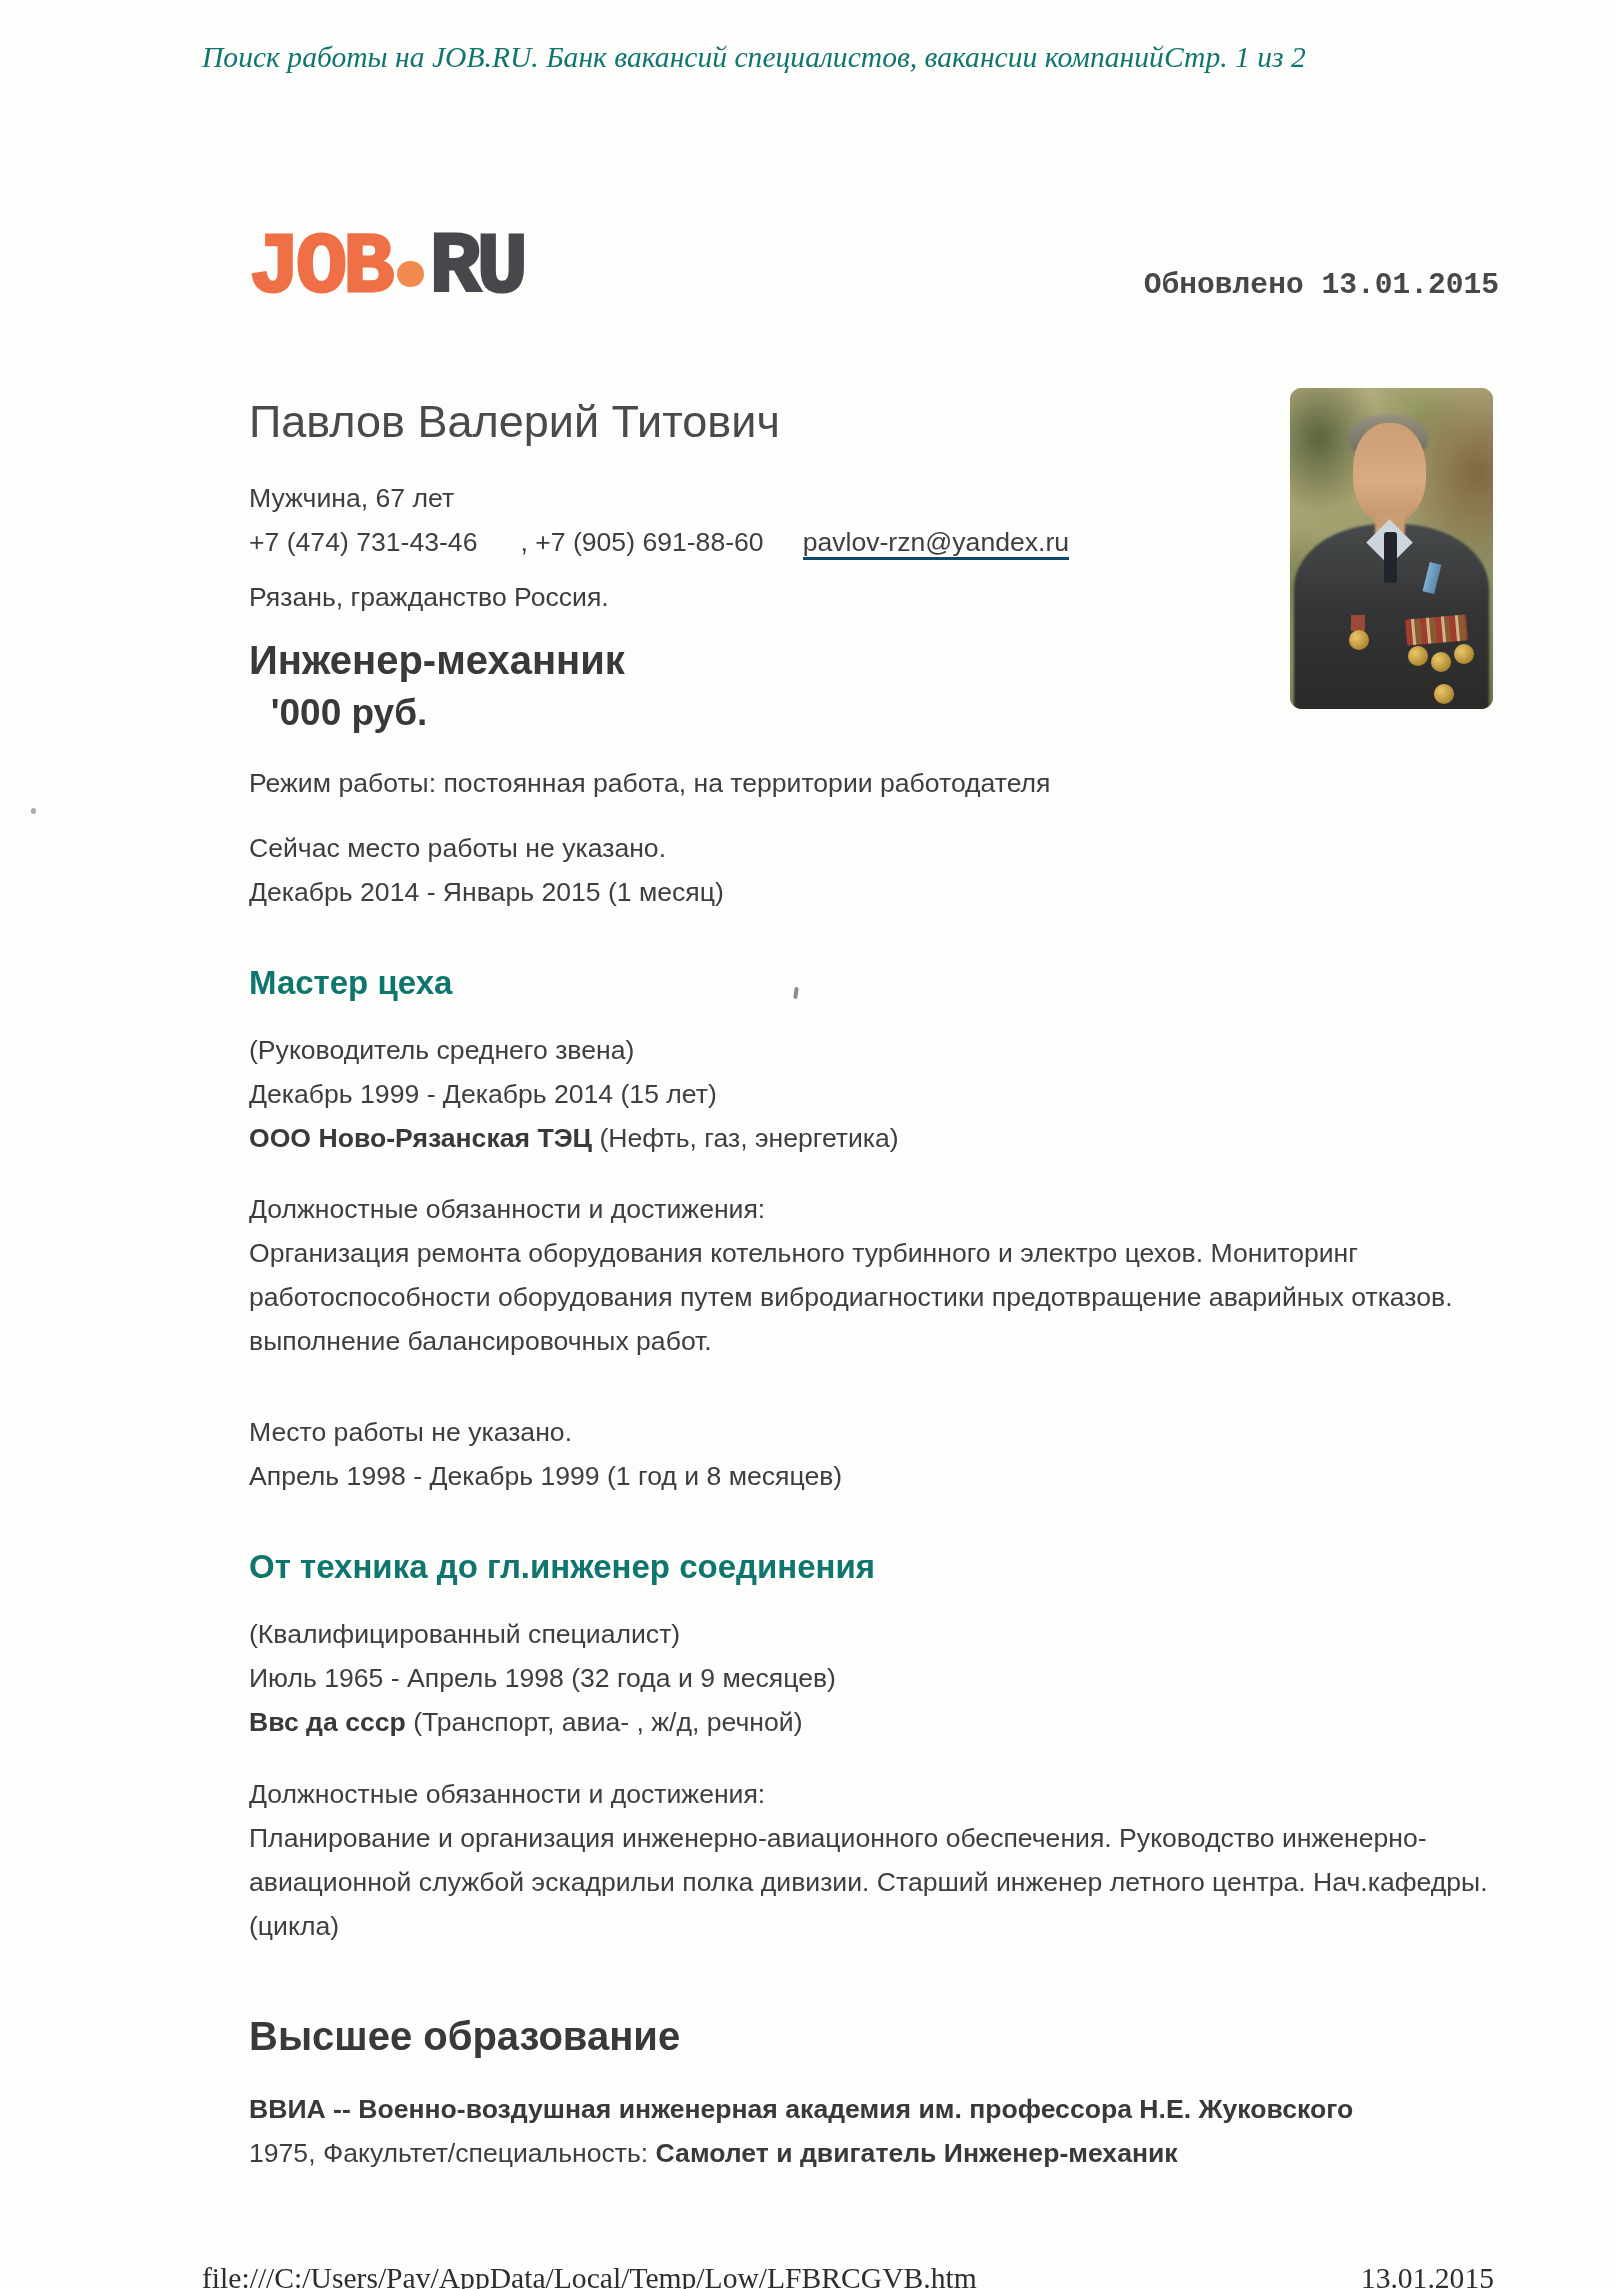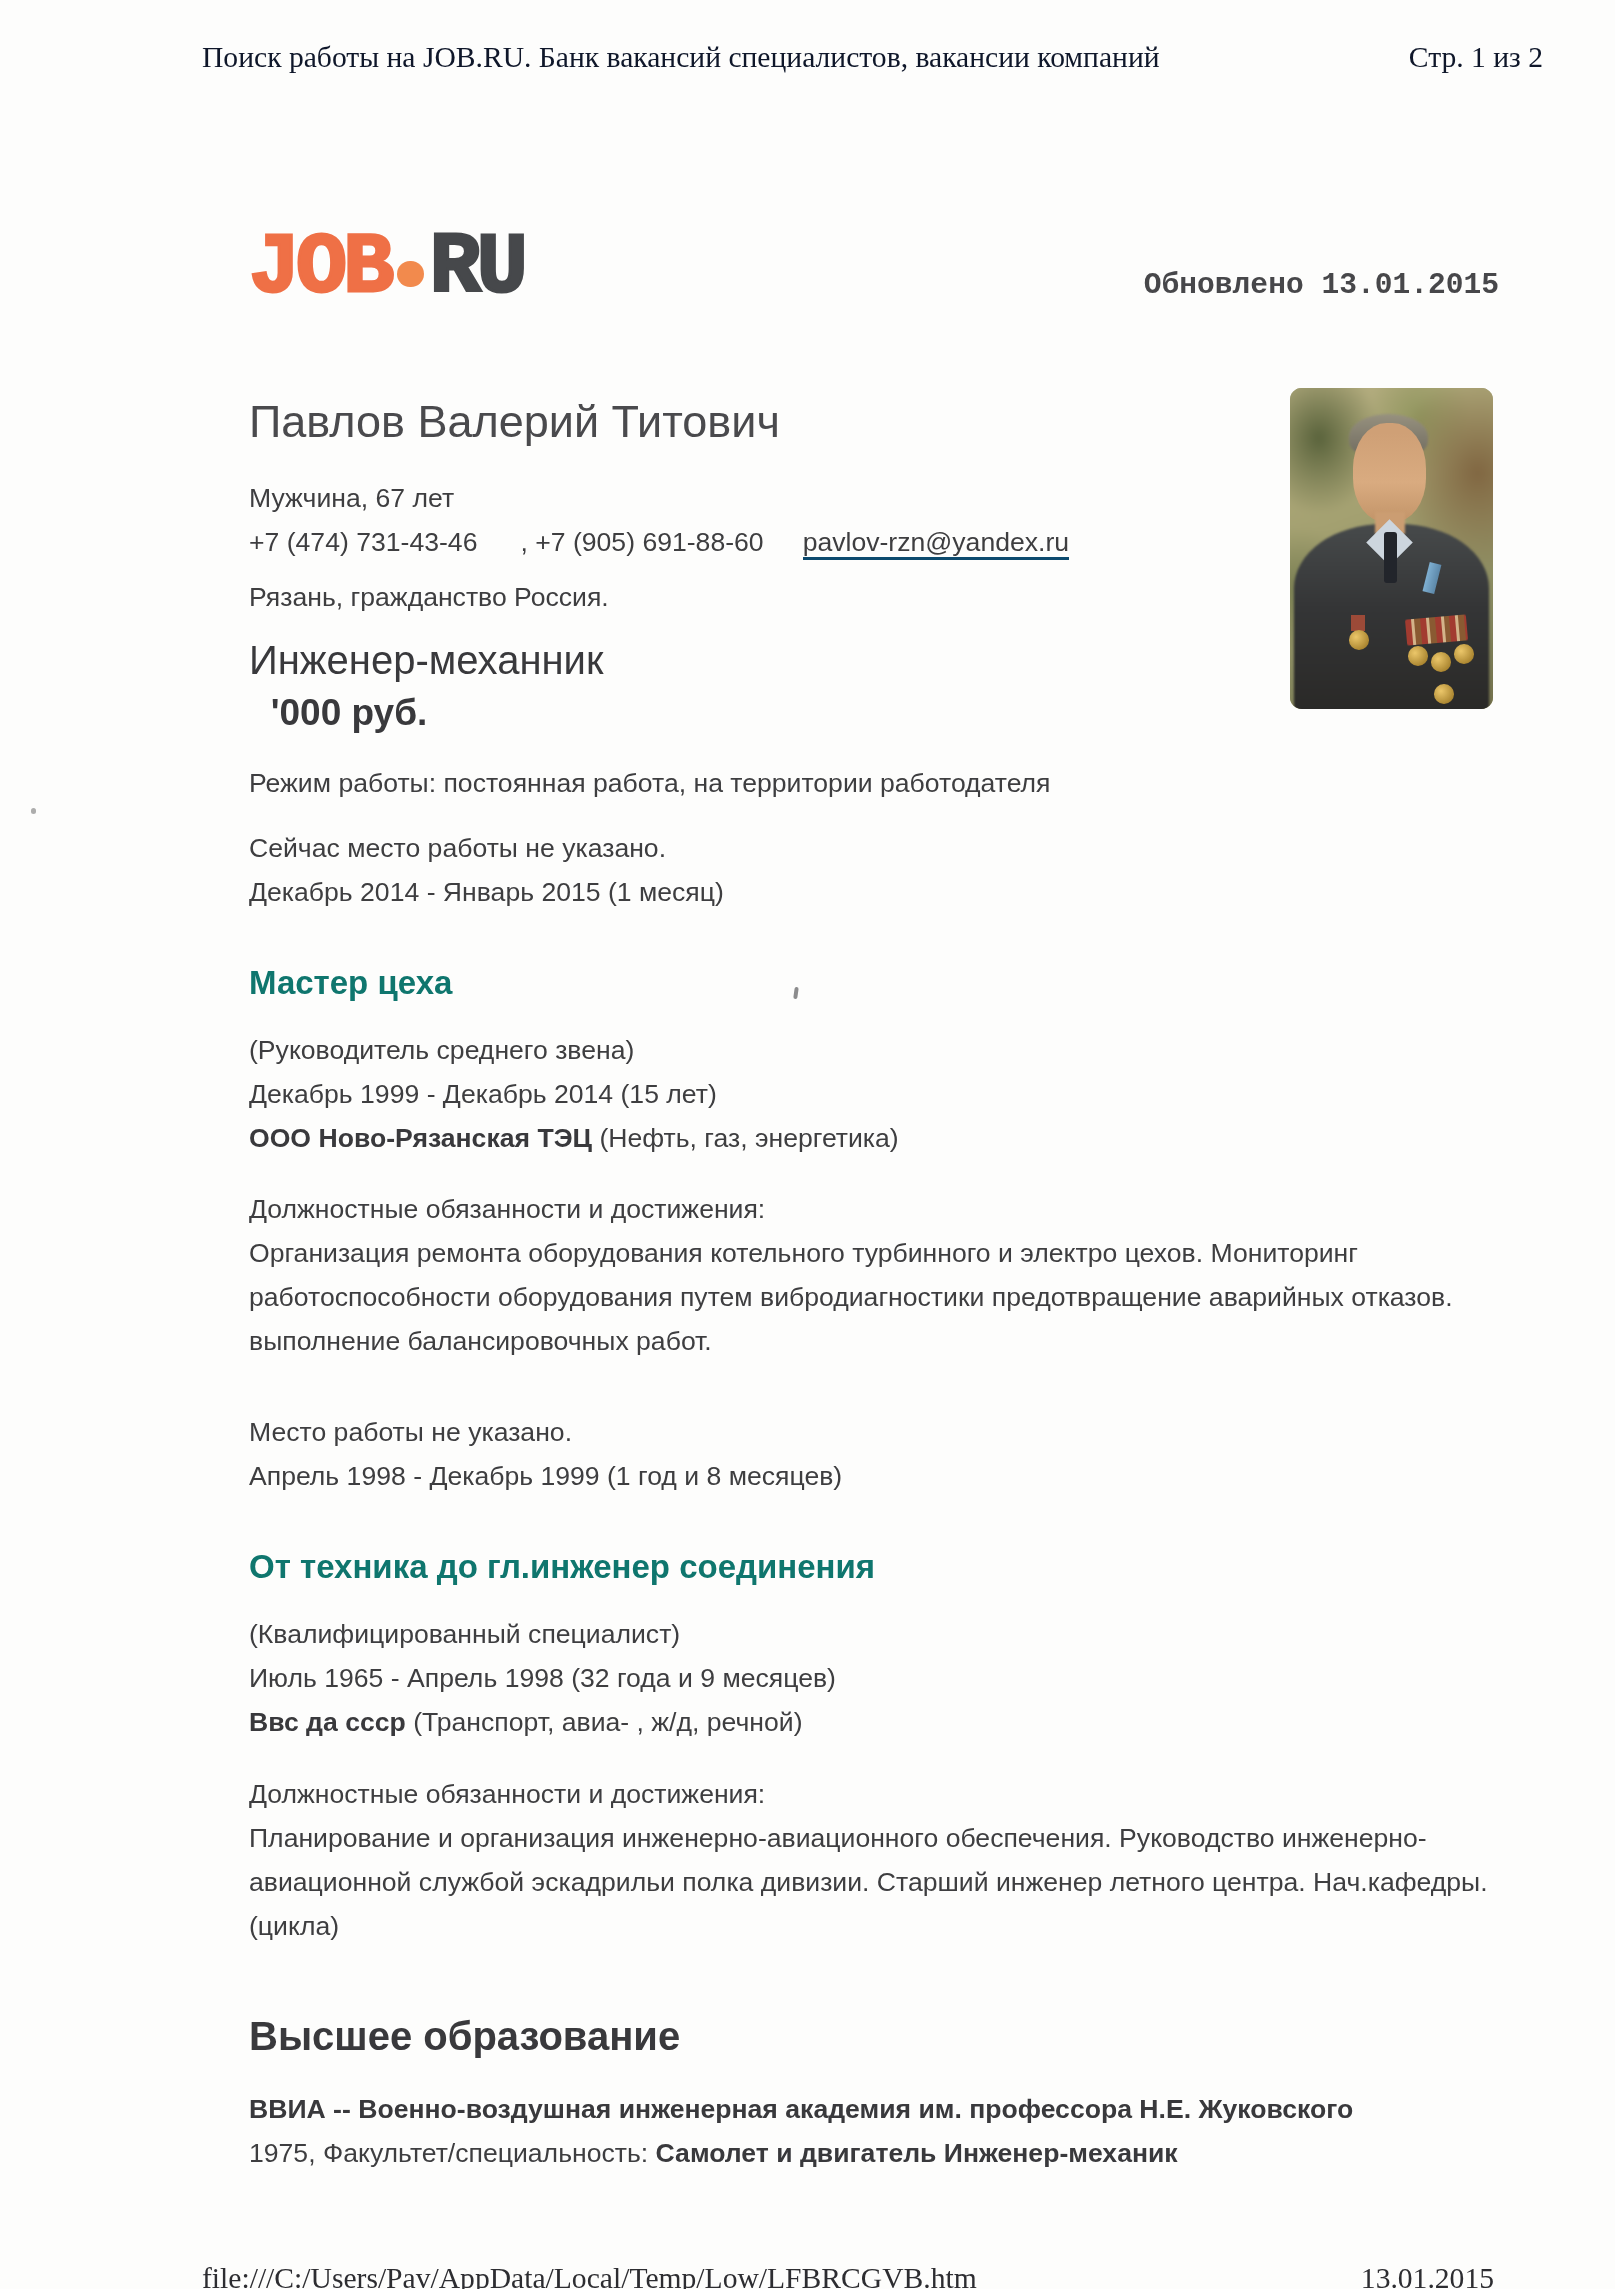--- a/index.html
+++ b/index.html
@@ -8,23 +8,23 @@
     width:1616px;height:2289px;
     margin:0 auto;
     background:#fdfdfc;
     overflow:hidden;
     font-family:"Liberation Sans", sans-serif;
     color:#3e3e40;
   }
   
   .doc-header{
     position:absolute;top:41px;left:202px;right:73px;
-    display:flex;justify-content:space-between;align-items:baseline;
+    display:flex;align-items:baseline;
     font-family:"Liberation Serif", serif;
-    font-size:29.6px;color:#0f172a;white-space:nowrap;
+    font-size:29.6px;color:#0f766e;white-space:nowrap;font-style:italic;
   }
   .doc-footer{
     position:absolute;top:2262px;left:202px;right:122px;
     display:flex;justify-content:space-between;align-items:baseline;
     font-family:"Liberation Serif", serif;
     font-size:29.6px;color:#2d2d31;white-space:nowrap;
   }
   
   .logo-row{
     position:absolute;top:222px;left:249px;right:117px;
@@ -76,21 +76,21 @@
   .m4{left:144px;top:296px;} .m5{left:59px;top:242px;}
   .ph-rib5{left:61px;top:227px;width:13.8px;height:15.8px;background:#9c4a38;filter:blur(0.6px);}
   
   .col{position:absolute;left:249px;top:397px;width:1243px;}
   .name{font-size:45px;font-weight:400;color:#4a4a4d;line-height:49px;margin:0;}
   .line{font-size:26.6px;line-height:44px;margin:0;}
   .contact{margin-top:29.6px;}
   .phone2{margin-left:43px;}
   .email{margin-left:39px;color:#3e3e40;text-decoration:none;border-bottom:3px solid #0c4a6e;padding-bottom:0px;}
   .location{margin-top:11.8px;}
-  .position{font-size:40px;font-weight:400;color:#39393c;line-height:47px;margin:17.7px 0 0 0;}
+  .position{font-size:40px;font-weight:700;color:#39393c;line-height:47px;margin:17.7px 0 0 0;}
   .salary{font-size:37px;font-weight:700;color:#39393c;line-height:45px;margin:5.9px 0 0 21.7px;}
   .schedule{margin-top:25.6px;}
   .section-title{font-size:40px;font-weight:700;color:#39393c;line-height:47px;margin:65px 0 0 0;}
   .note-block{margin-top:21.7px;}
   .job-title{font-size:33px;font-weight:700;color:#0f766e;line-height:39px;margin:49px 0 0 0;}
   .job-sub{margin-top:25.6px;}
   .duties{margin-top:27.6px;}
   .duties p{margin:0;font-size:26.6px;line-height:44px;}
   .bold{font-weight:700;color:#39393c;margin-top:40px;}
   .edu-line1{margin-top:27.6px;}

